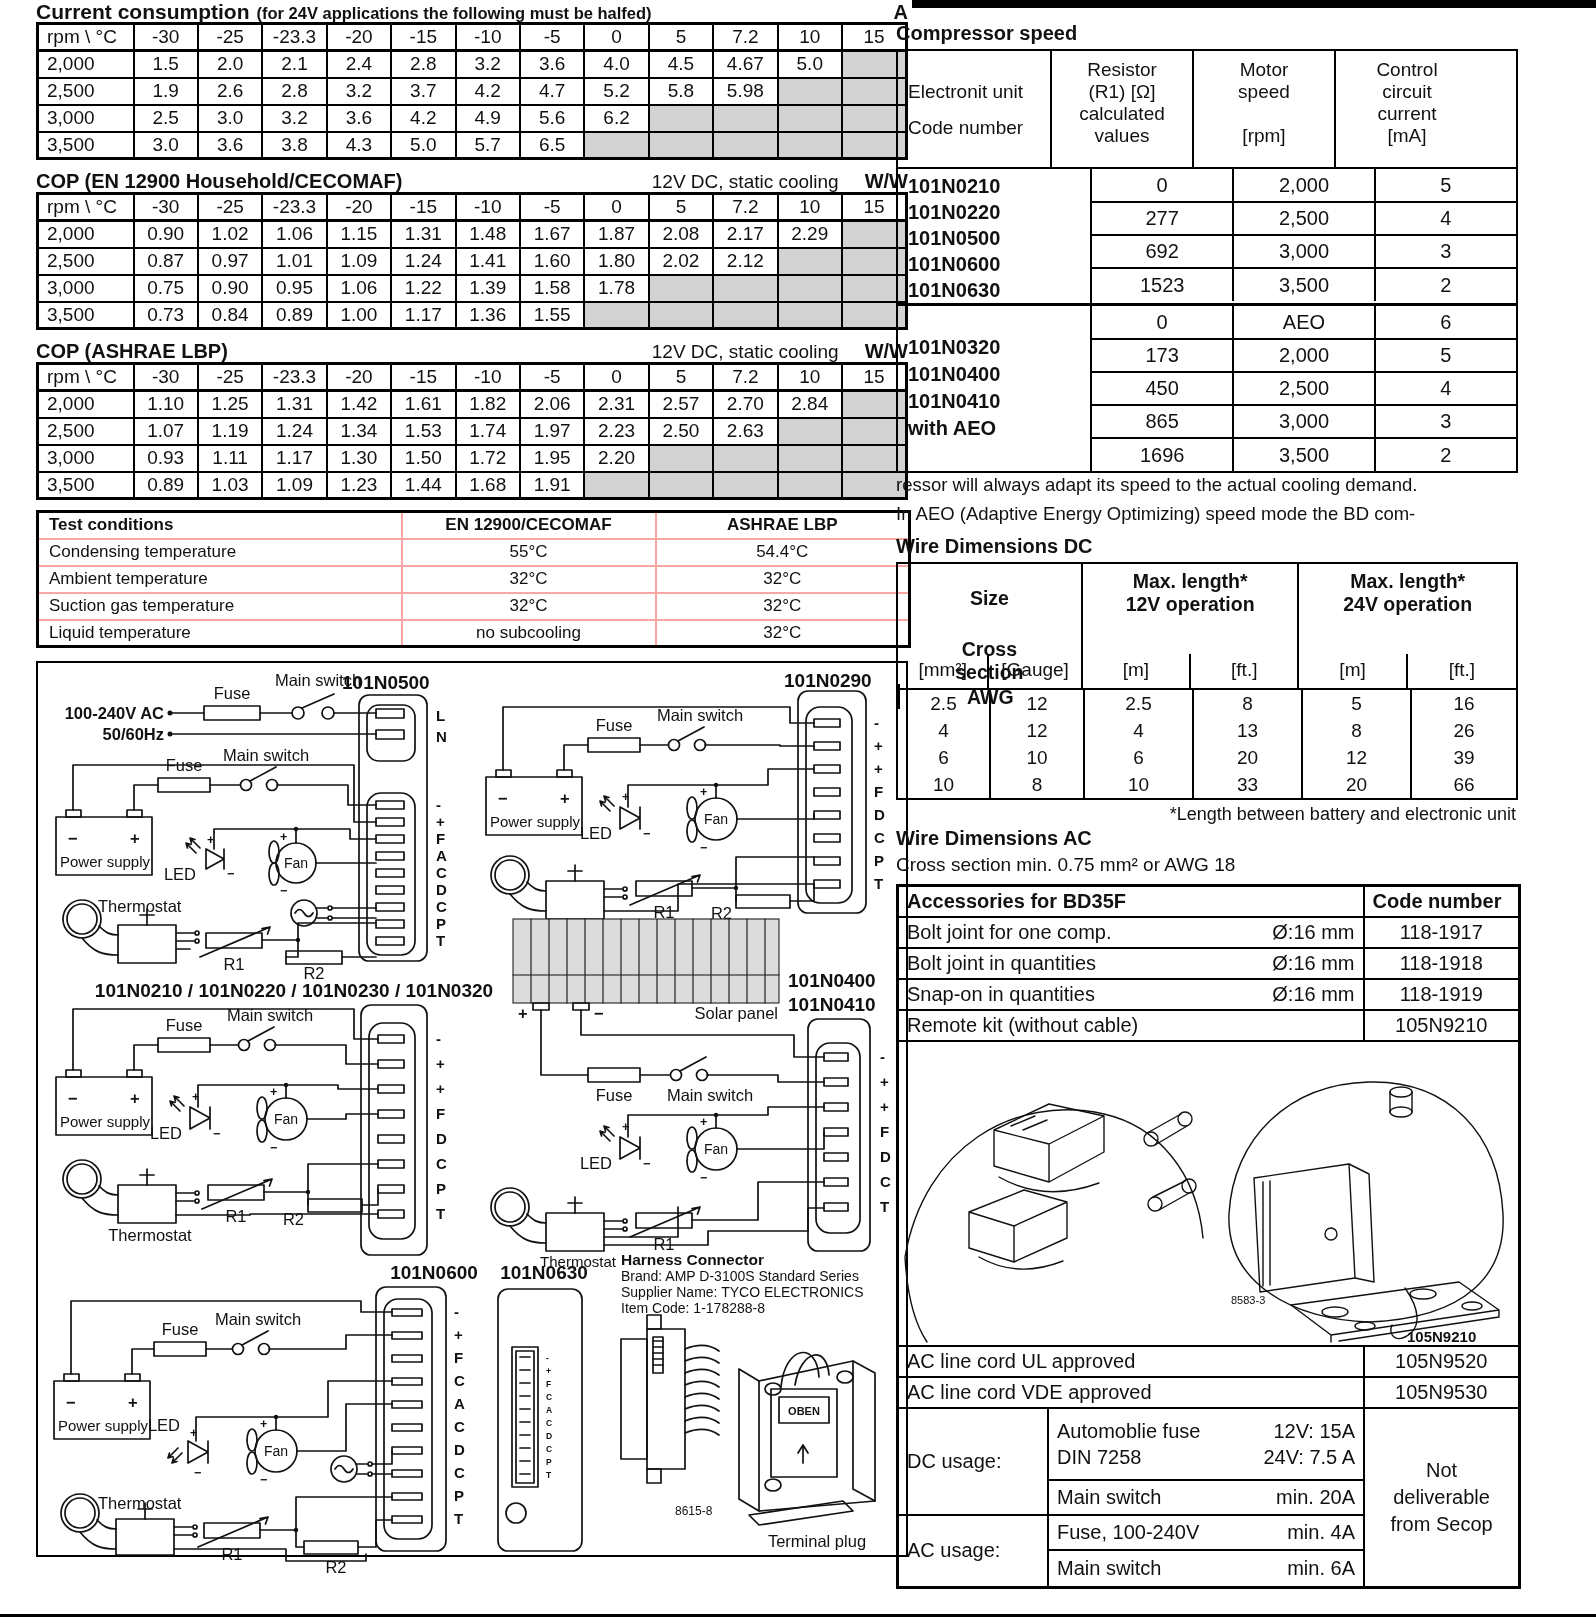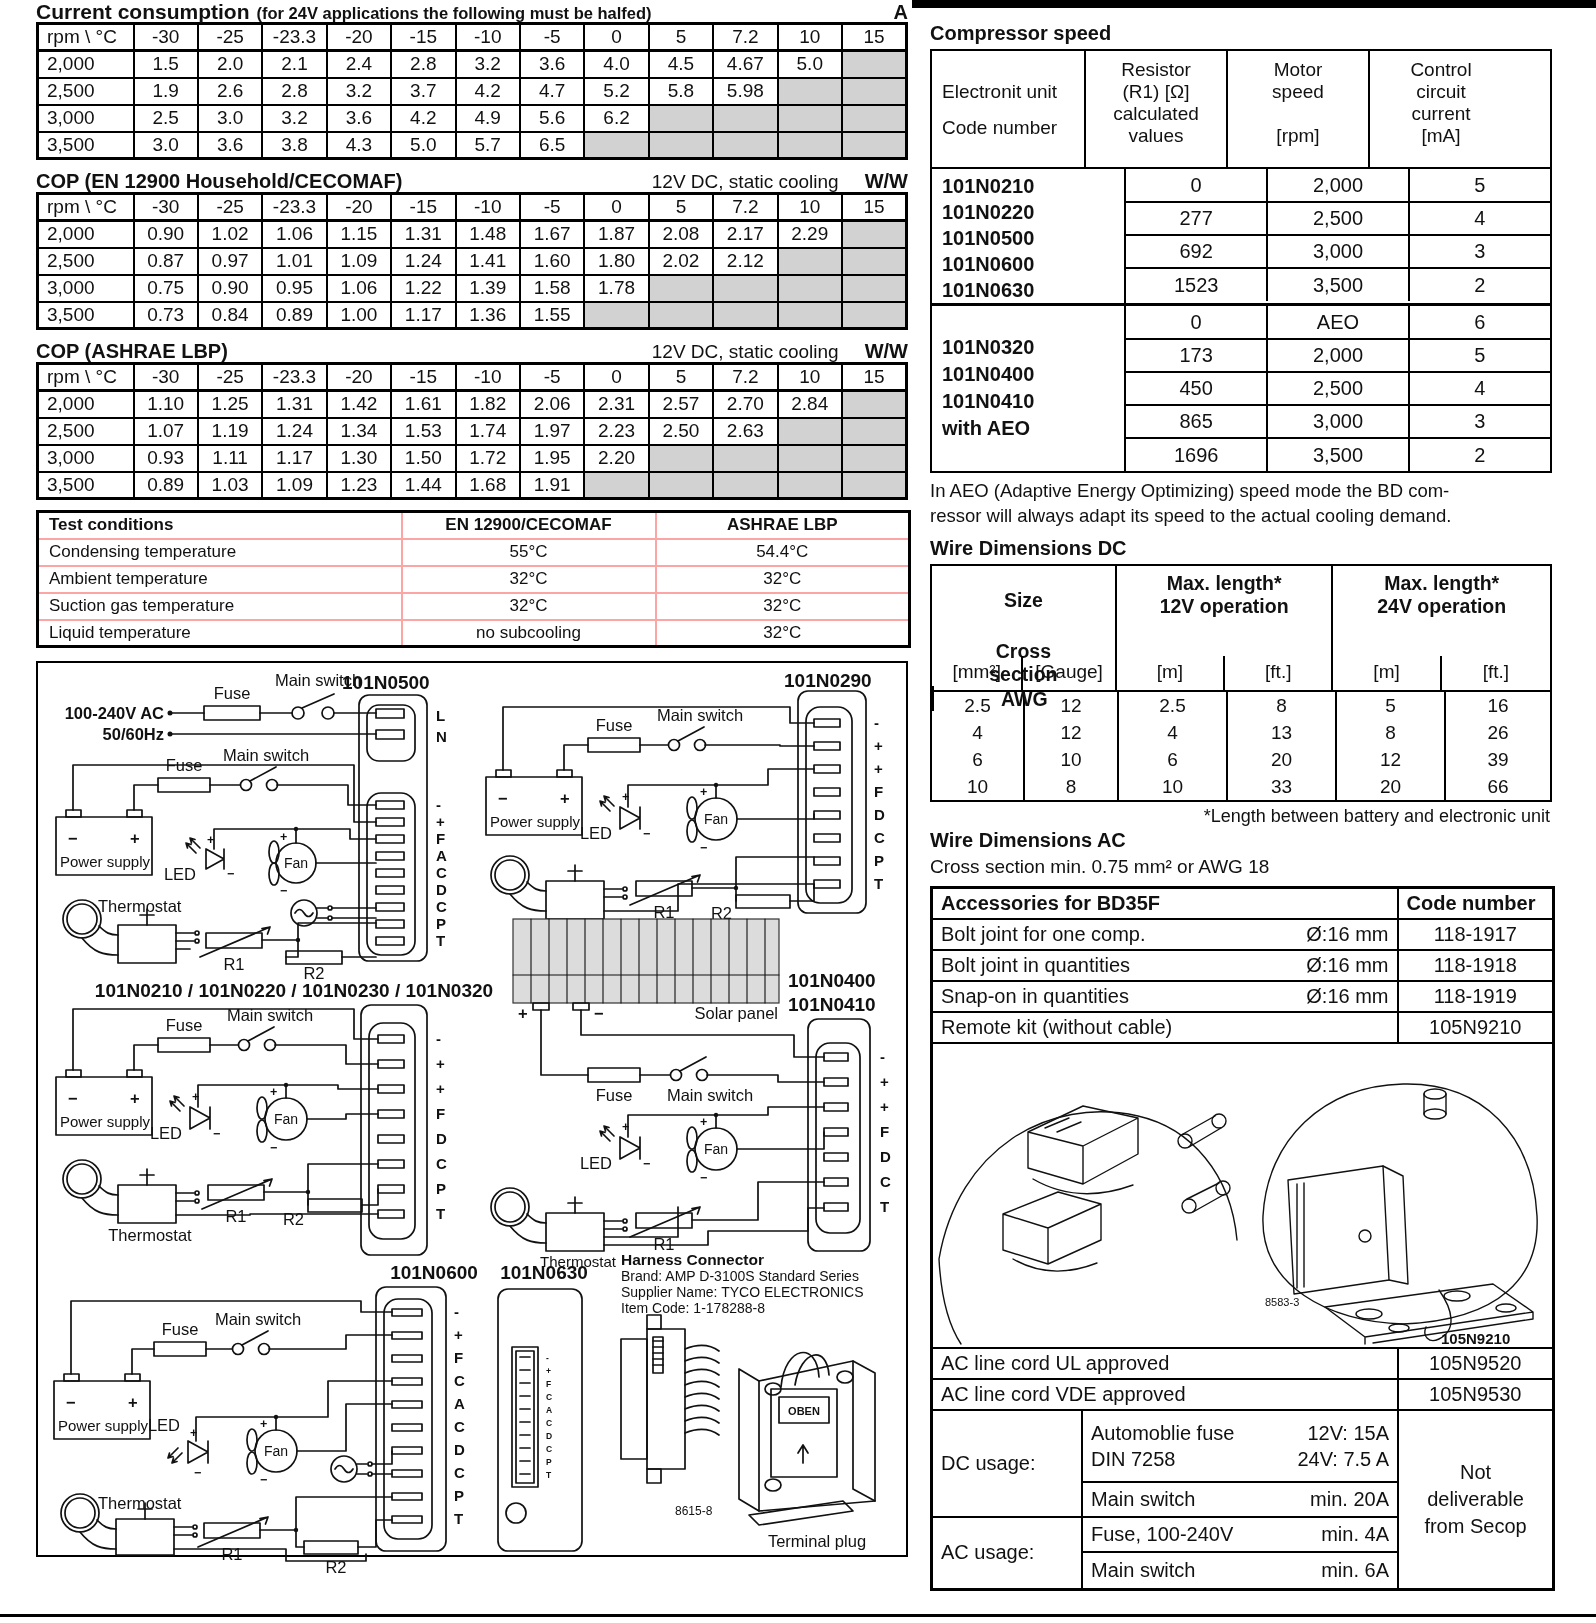--- a/index.html
+++ b/index.html
@@ -45,21 +45,21 @@
   .fan { font-size:14px; text-anchor:middle; }
   .sm  { font-size:12.5px; font-weight:bold; }
   .tiny{ font-size:8.5px; font-weight:bold; }
   .note{ font-size:11px; }
   .mid { text-anchor:middle; } .end { text-anchor:end; }
   .solar { fill:#dcdcdc; stroke:#333; stroke-width:1.2; }
 
   
   #topbar { position:absolute; left:912px; right:0; top:0; height:8px; background:#000; }
   #botrule{ position:absolute; left:0; right:0; top:1614px; height:3px; background:#000; }
-  #right { position:absolute; left:930px; top:8px; width:622px; }
+  #right { position:absolute; left:896px; top:8px; width:622px; }
   .rttl { font-size:20px; font-weight:bold; margin:10px 0 4px 0; }
 
   .cs { border:2.5px solid #000; font-size:20px; }
   .cs-h { display:flex; border-bottom:2.5px solid #000; height:118px; }
   .cs-h > div { border-right:2px solid #000; text-align:center; font-size:19px;
                 white-space:pre-line; padding-top:8px; }
   .cs-h > div:last-child { border-right:none; }
   .cs-h1 { width:154px; text-align:left !important; padding-left:10px; position:relative; }
   .cs-h1 .l2 { position:absolute; left:10px; top:66px; }
   .cs-hc { width:142px; }
@@ -1014,22 +1014,22 @@
               <tr>
                 <td>1696</td>
                 <td>3,500</td>
                 <td>2</td>
               </tr>
             </tbody>
           </table>
         </div>
     </div>
   </div>
+  <div class="rnote">ressor will always adapt its speed to the actual cooling demand.</div>
   <div class="rnote" style="margin-top:6px">In AEO (Adaptive Energy Optimizing) speed mode the BD com-</div>
-  <div class="rnote">ressor will always adapt its speed to the actual cooling demand.</div>
 
   <div class="rttl">Wire Dimensions DC</div>
   <div class="wd">
     <div class="wd-h">
       <div class="wd-r1">
         <div class="wd-size">
           <div style="height:26px">Size</div>
           <div class="subs">
             <div>Cross
 section</div>

